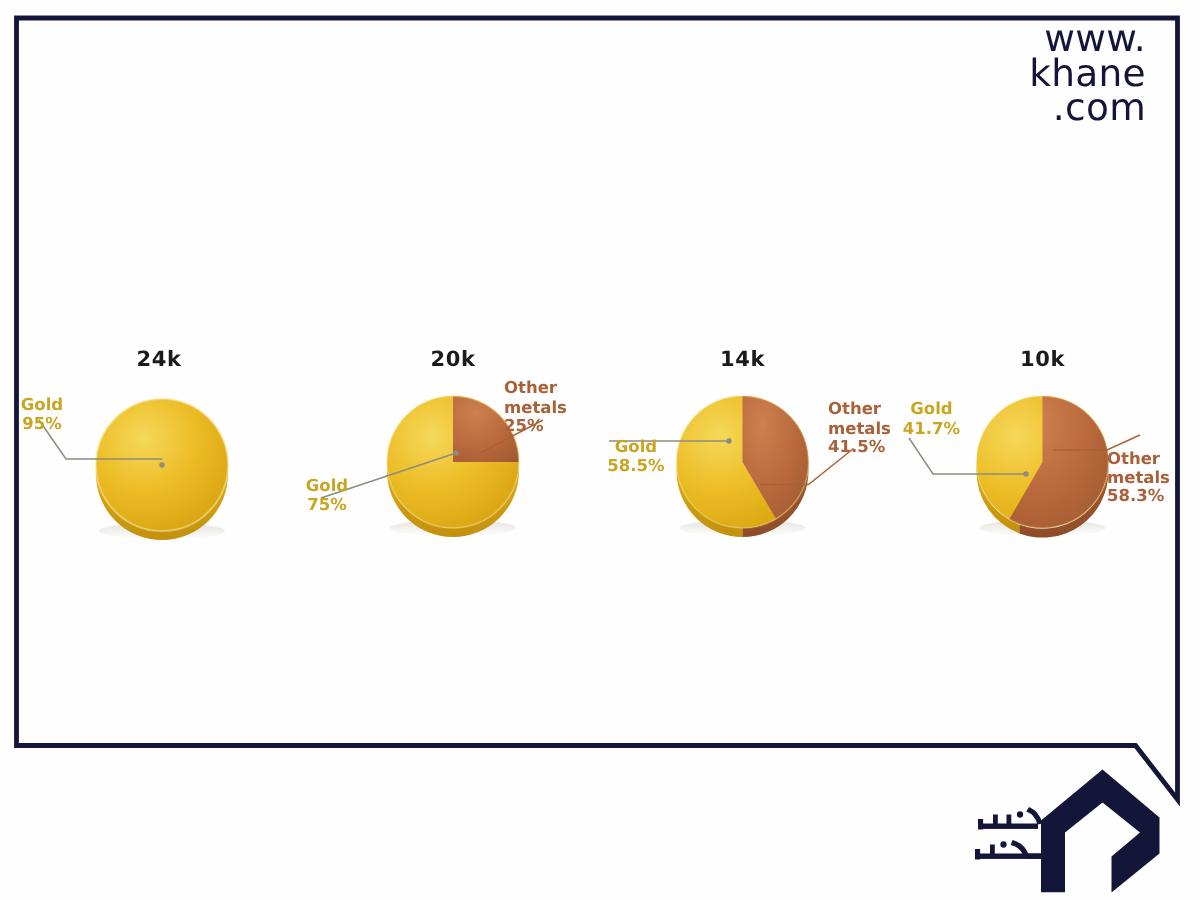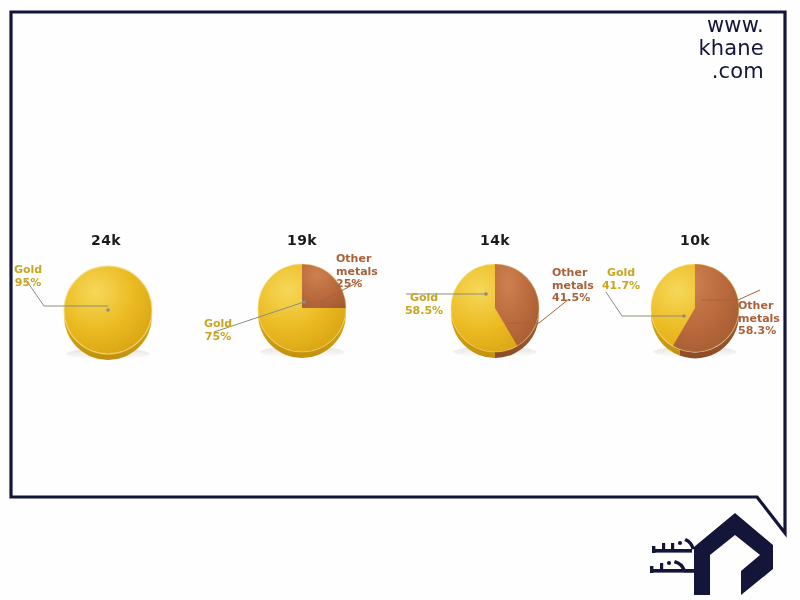--- a/index.html
+++ b/index.html
@@ -27,21 +27,21 @@
   }
 
   
   .watermark {
     position: absolute;
     right: 36px;
     top: 14px;
     width: 230px;
     text-align: right;
     color: #131539;
-    font-size: 21px;
+    font-size: 25px;
     line-height: 23px;
     letter-spacing: 0.2px;
     font-family: "DejaVu Sans", "Liberation Sans", sans-serif;
   }
   .watermark div { white-space: nowrap; }
 
   
   .logo-wrap {
     position: absolute;
     left: 640px;
@@ -167,21 +167,21 @@
       </svg>
 
       <div class="lbl gold left" style="left:0px; top:264px; width:56px;">
         <span>Gold</span><br>
         <span>95%</span>
       </div>
     </div>
 
     <div class="chart-unit" style="left:0px; top:0px; width:200px; height:600px;">
 
-      <div class="chart-title" style="left:262px; top:232px; width:80px;">19k</div>
+      <div class="chart-title" style="left:262px; top:232px; width:80px;">20k</div>
 
       <div class="pie-holder" style="left:250px; top:256px;">
         <svg class="pie-svg" width="104" height="104" viewBox="0 0 104 104">
           <defs>
             <radialGradient id="g18body" cx="34%" cy="30%" r="80%">
               <stop offset="0%" stop-color="#f6d85a"></stop>
               <stop offset="52%" stop-color="#ecbc24"></stop>
               <stop offset="100%" stop-color="#d8a412"></stop>
             </radialGradient>
             <linearGradient id="g18rim" x1="0" y1="0" x2="0" y2="1">

